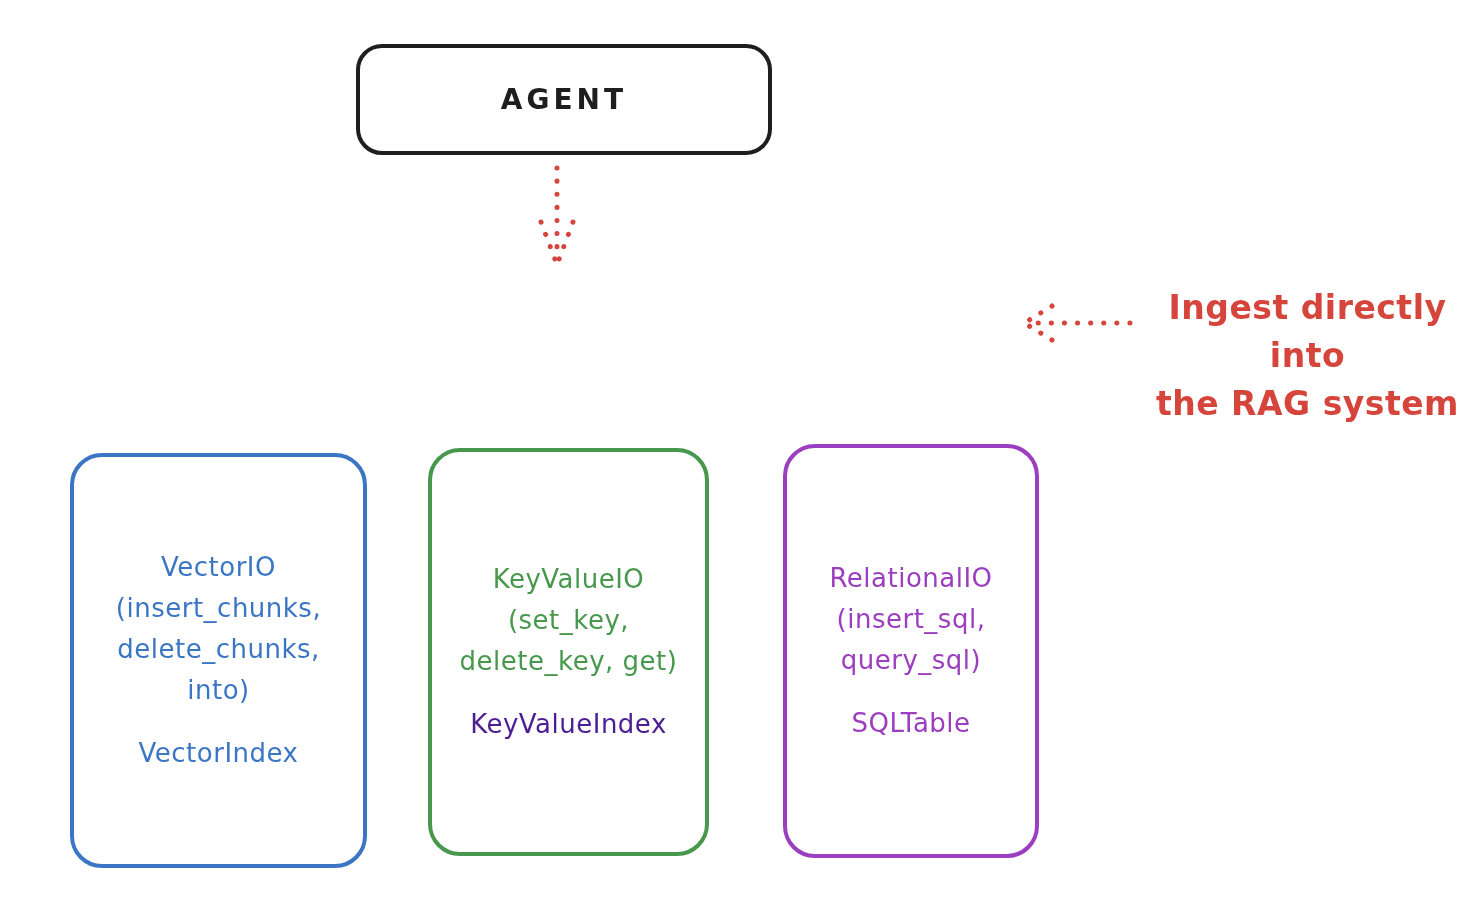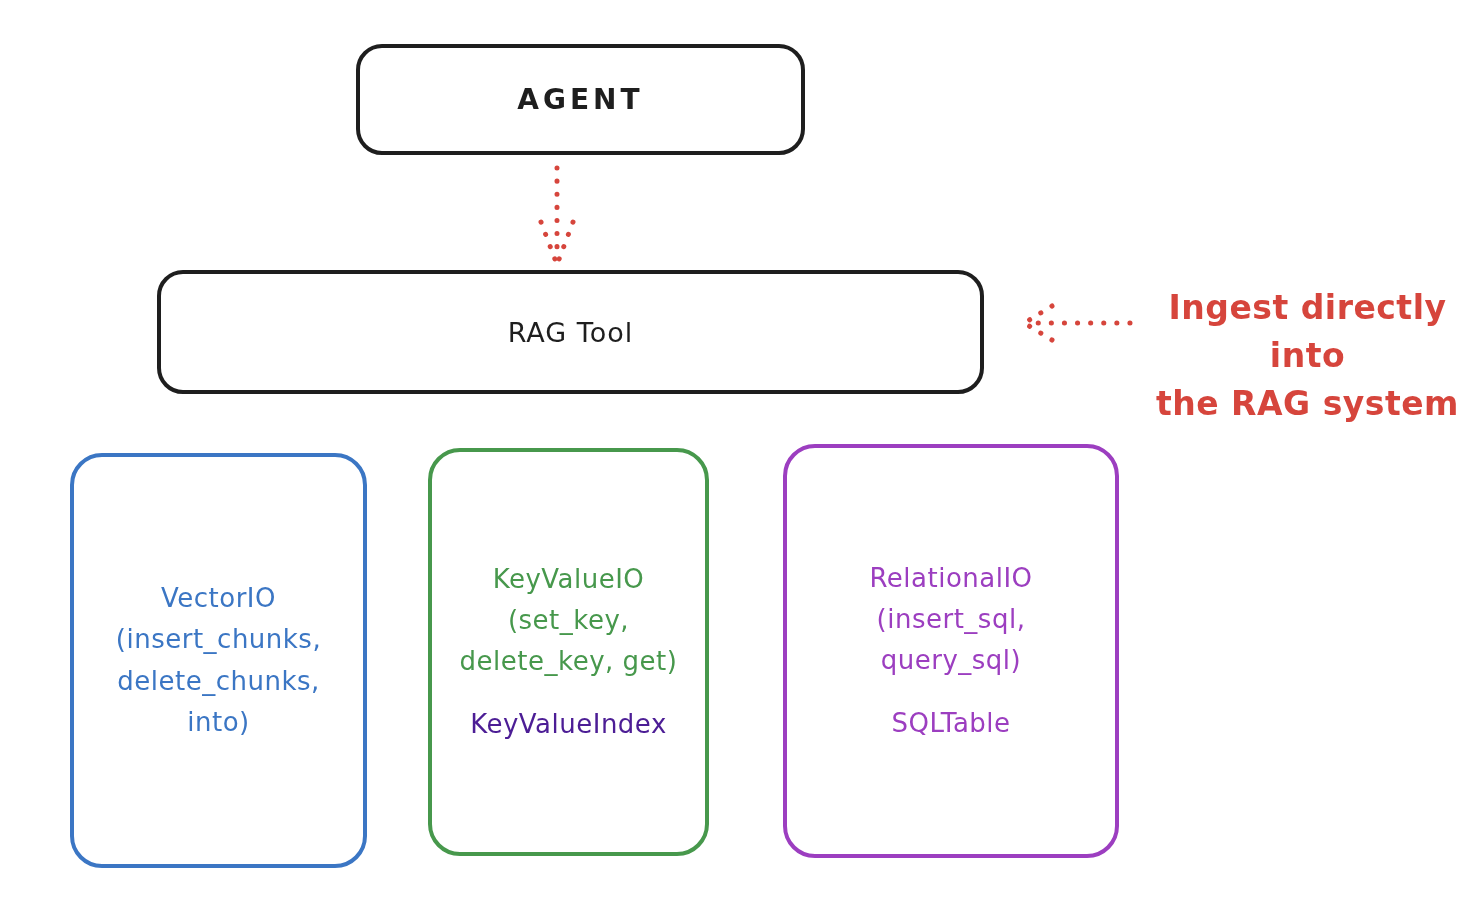--- a/index.html
+++ b/index.html
@@ -17,21 +17,21 @@
   }
   .node {
     position: absolute;
     background: #ffffff;
     display: flex;
     align-items: center;
     justify-content: center;
     text-align: center;
   }
   .agent-box {
-    left: 356px; top: 44px; width: 449px; height: 111px;
+    left: 356px; top: 44px; width: 416px; height: 111px;
     border: 4px solid #1e1e1e;
     border-radius: 26px;
     font-size: 28px;
     font-weight: 600;
     letter-spacing: 4px;
   }
   .rag-box {
     left: 157px; top: 270px; width: 827px; height: 124px;
     border: 4px solid #1e1e1e;
     border-radius: 26px;
@@ -70,55 +70,53 @@
     justify-content: center;
     text-align: center;
     font-size: 26px;
     line-height: 1.58;
     letter-spacing: 0.5px;
   }
   .storage-box .methods { white-space: pre-line; }
   .storage-box .index-label { margin-top: 22px; }
   .box-vector     { left: 70px;  top: 453px; width: 297px; height: 415px; }
   .box-keyvalue   { left: 428px; top: 448px; width: 281px; height: 408px; }
-  .box-relational { left: 783px; top: 444px; width: 336px; height: 414px; }
+  .box-relational { left: 783px; top: 444px; width: 256px; height: 414px; }
 </style>
 </head>
 <body>
 
 <div class="canvas">
 
   <div class="node agent-box">
     <span>AGENT</span>
   </div>
 
   <svg class="arrow-svg down-arrow" width="42" height="108" viewBox="0 0 42 108" aria-hidden="true">
     <line class="dotted" x1="21" y1="6" x2="21" y2="96"></line>
     <line class="dotted" x1="5" y1="60" x2="20" y2="100"></line>
     <line class="dotted" x1="37" y1="60" x2="22" y2="100"></line>
   </svg>
 
-  <div class="node rag-box">
-    <span>RAG Tool</span>
-  </div>
 
   <svg class="arrow-svg left-arrow" width="122" height="48" viewBox="0 0 122 48" aria-hidden="true">
     <line class="dotted" x1="112" y1="25" x2="14" y2="25"></line>
     <line class="dotted" x1="34" y1="8" x2="8" y2="24"></line>
     <line class="dotted" x1="34" y1="42" x2="8" y2="26"></line>
   </svg>
 
   <div class="annotation">Ingest directly into
 the RAG system</div>
 
   <div class="storage-box box-vector" style="border-color: rgb(59, 118, 196);">
     <div class="methods" style="color: rgb(59, 118, 196);">VectorIO
 (insert_chunks,
 delete_chunks,
 into)</div>
+    <div class="index-label" style="color: rgb(59, 118, 196);">VectorIndex</div>
   </div>
 
   <div class="storage-box box-keyvalue" style="border-color: rgb(71, 152, 76);">
     <div class="methods" style="color: rgb(71, 152, 76);">KeyValueIO
 (set_key,
 delete_key, get)</div>
     <div class="index-label" style="color: #4c1d95;">KeyValueIndex</div>
   </div>
 
   <div class="storage-box box-relational" style="border-color: rgb(156, 62, 192);">

